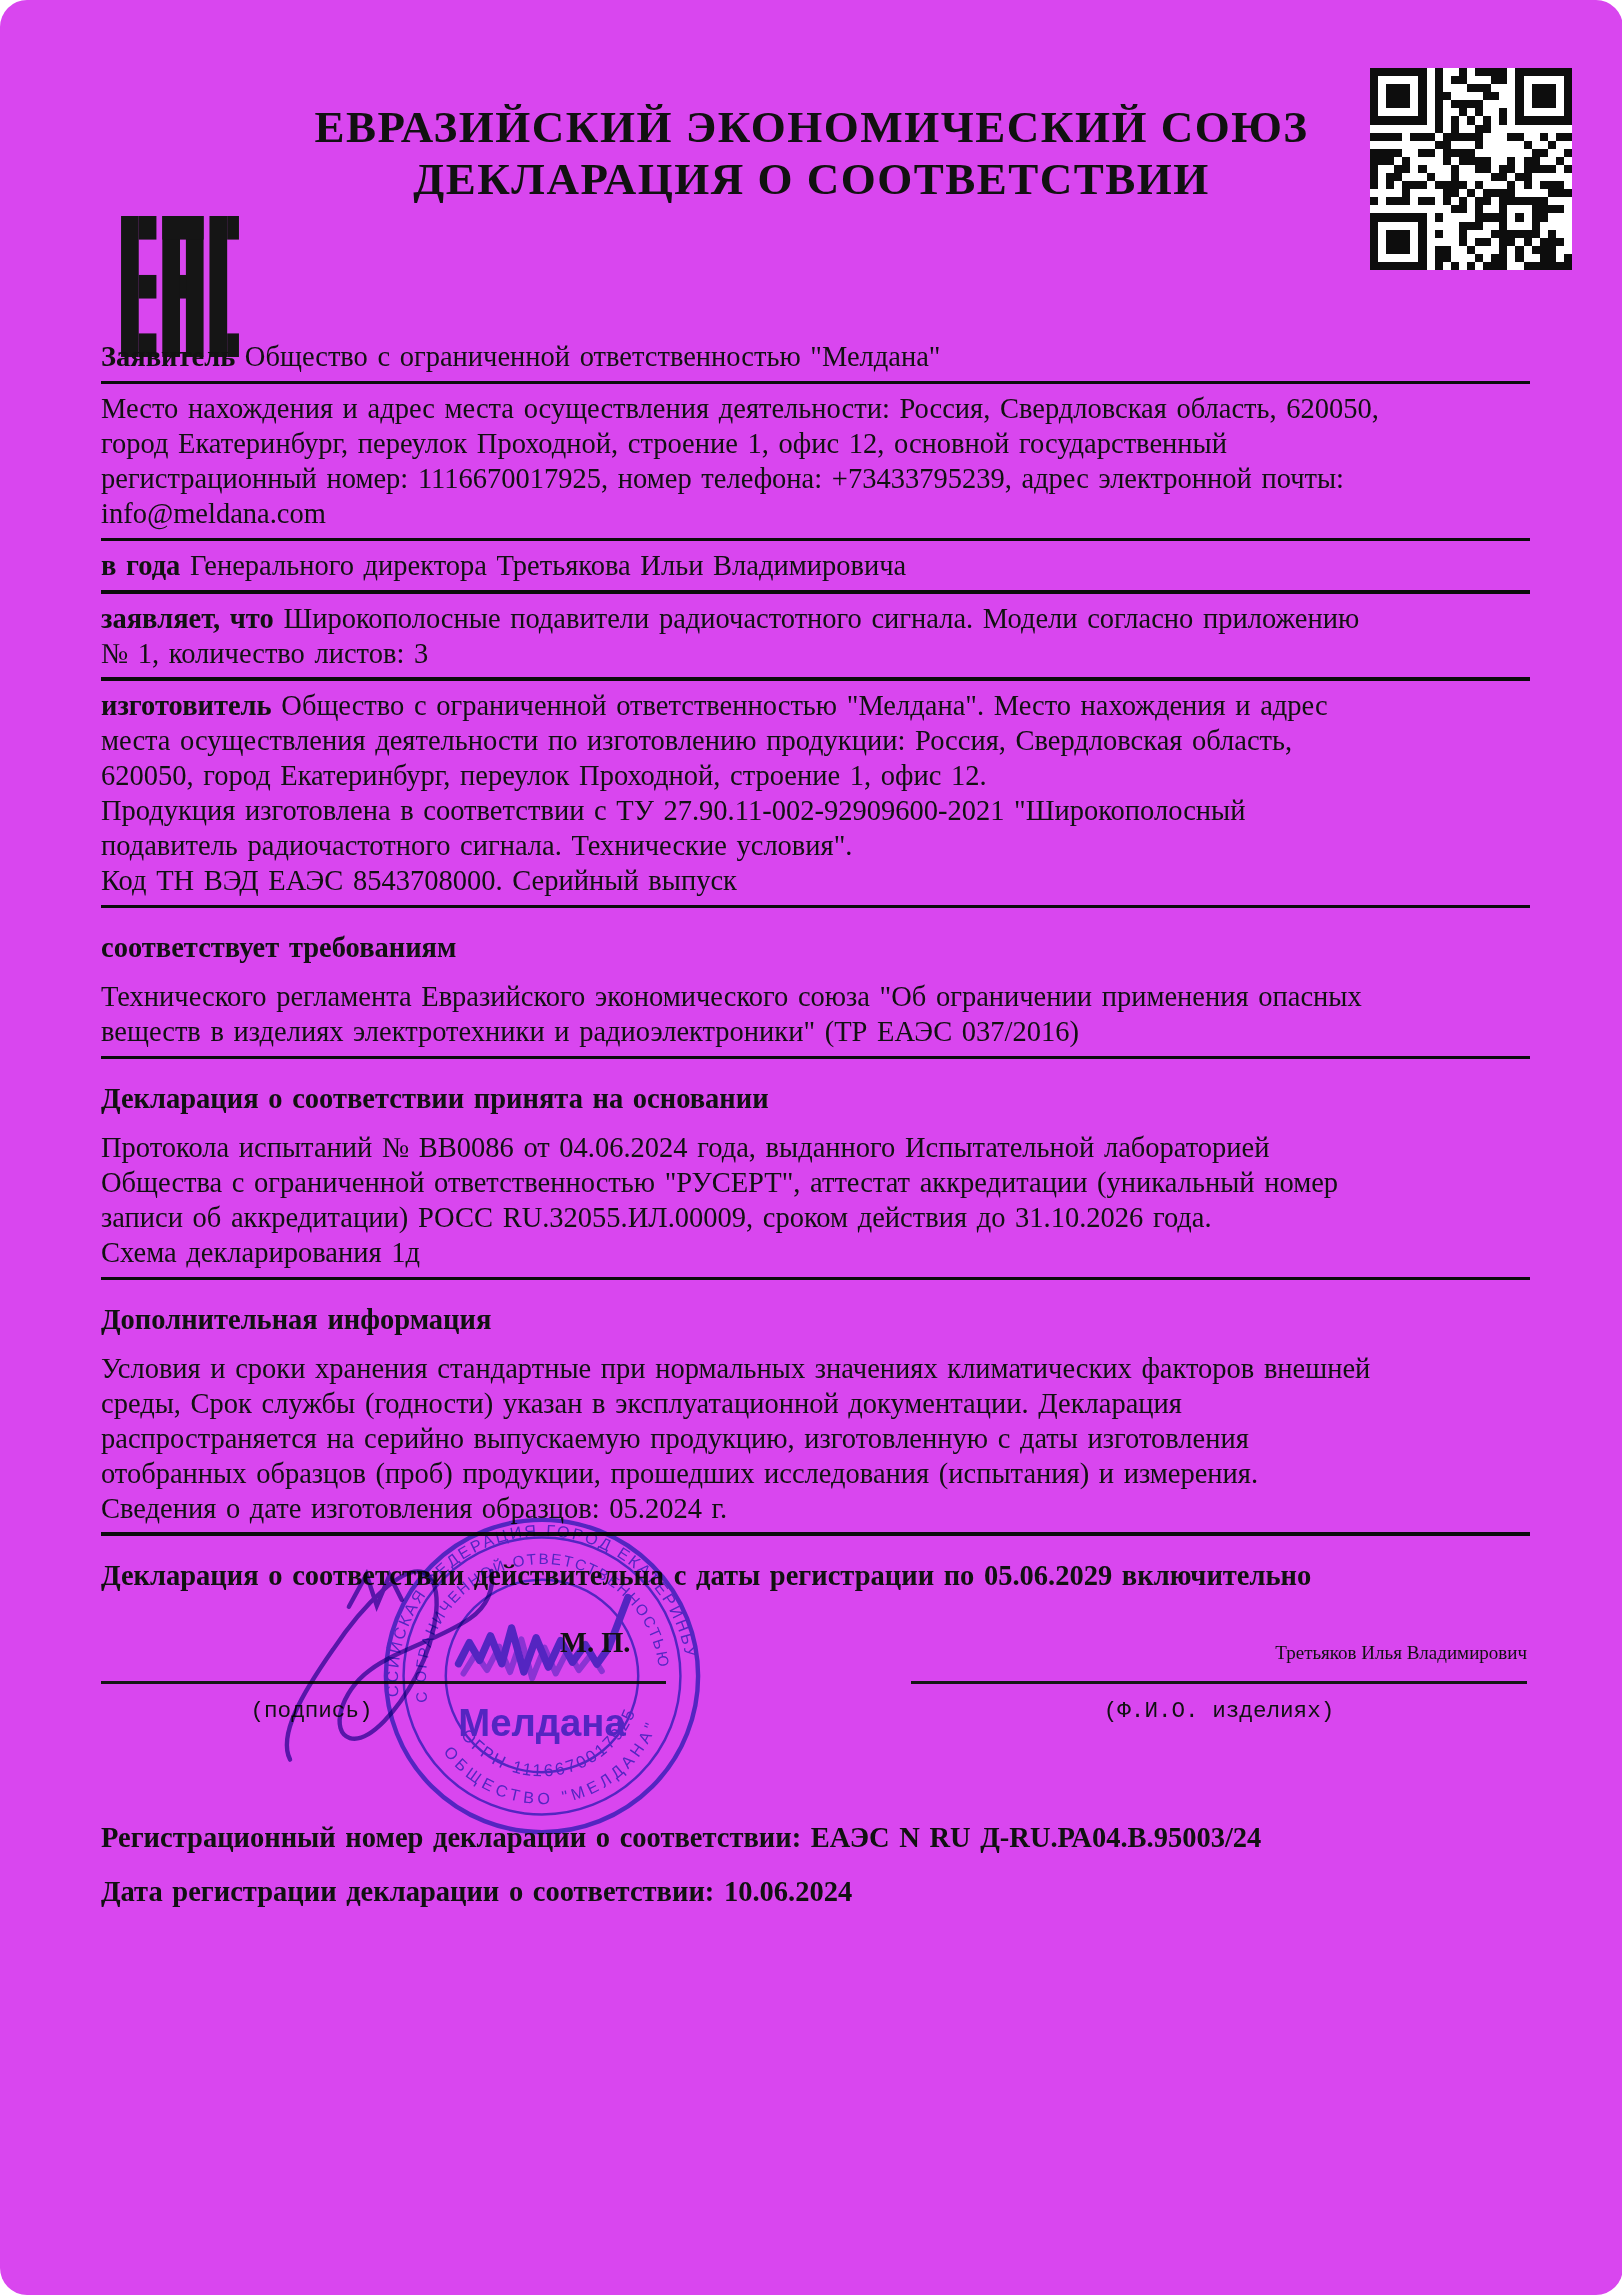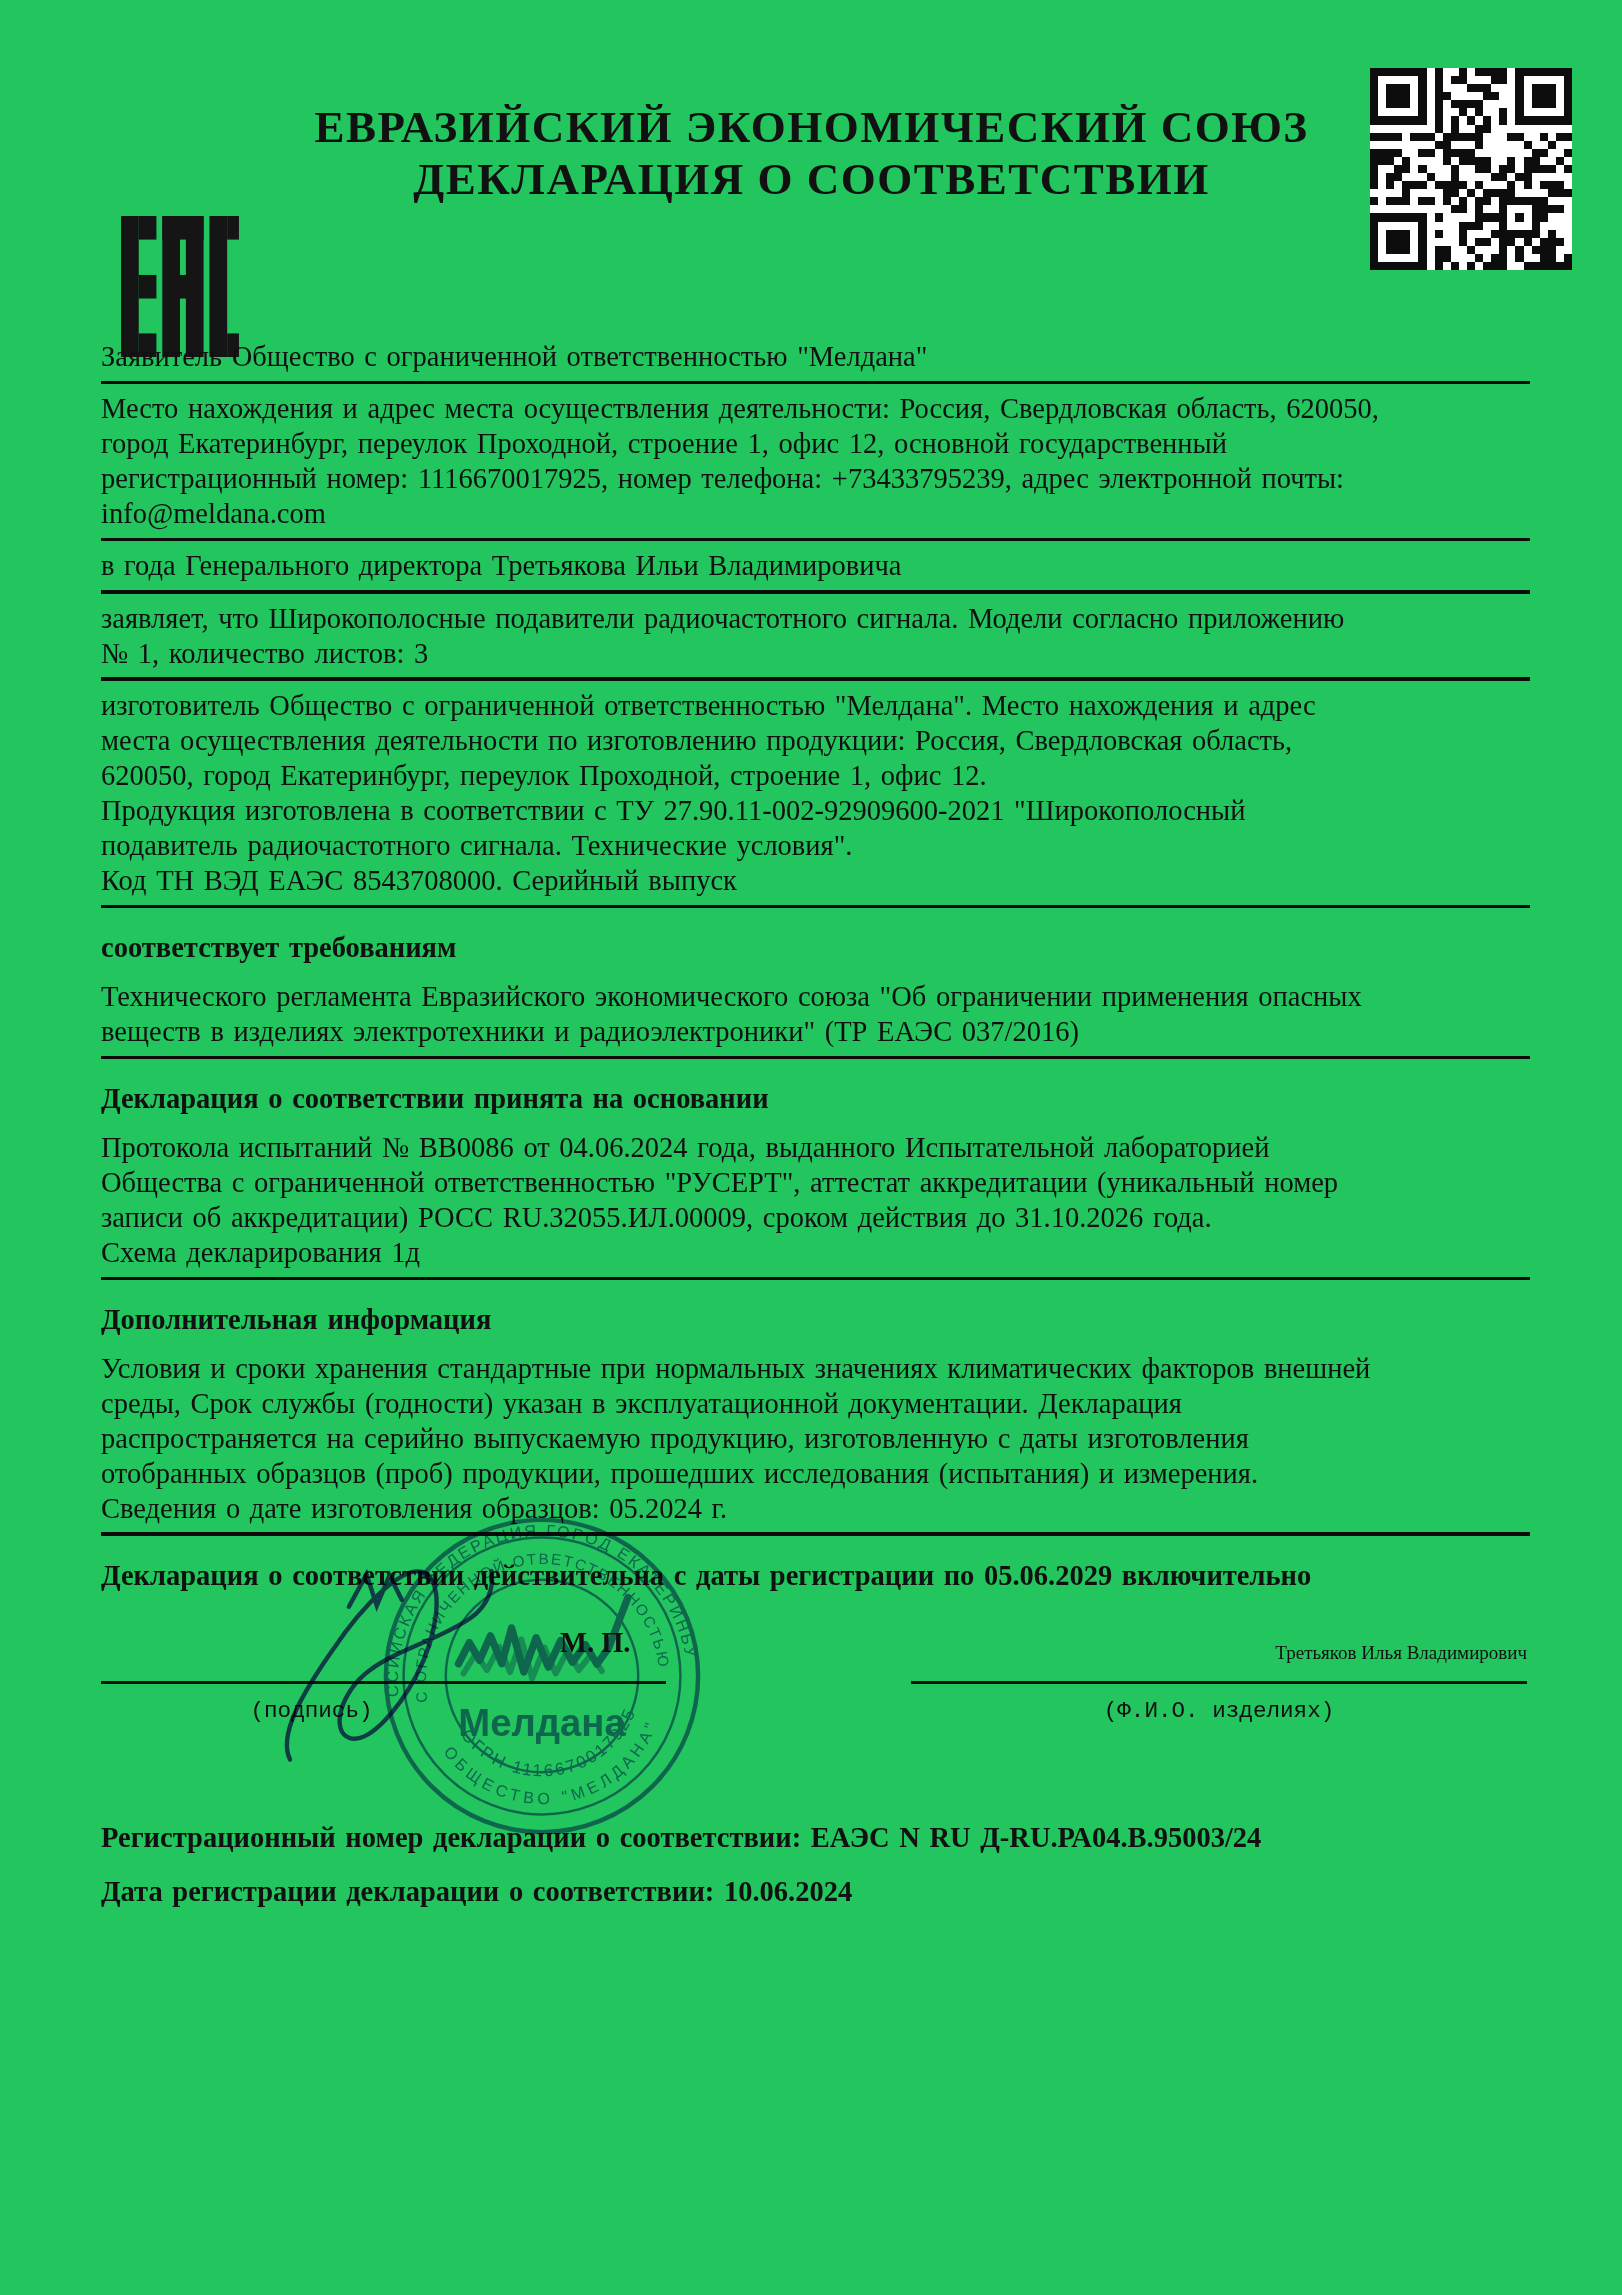--- a/index.html
+++ b/index.html
@@ -1,28 +1,28 @@
 <!DOCTYPE html>
 <html style="font-size:7.9px"><head>
 <meta charset="utf-8">
 <style>
   html,body{margin:0;padding:0;}
   body{width:1623px;height:2295px;background:#ffffff;font-family:"Liberation Serif",serif;color:#111;}
-  .page{position:relative;width:1623px;height:2295px;background:#22c55e;overflow:hidden;}
+  .page{position:relative;width:1623px;height:2295px;background:#d946ef;overflow:hidden;border-radius:27px;}
 
   
   .eac-logo{position:absolute;left:121px;top:216px;width:118px;height:141px;}
   .doc-title{position:absolute;top:101px;left:0;width:100%;text-align:center;font-weight:bold;
              font-size:45px;line-height:52px;letter-spacing:1.5px;white-space:nowrap;}
   .qr{position:absolute;top:68px;right:51px;width:202px;height:202px;}
 
   
   .content{position:absolute;left:101px;top:339px;width:1429px;font-size:28.5px;line-height:35px;}
   .para{white-space:pre-line;margin:0;word-spacing:2.5px;}
-  .lbl{font-weight:normal;}
+  .lbl{font-weight:bold;}
   .heading{font-weight:bold;margin-top:22px;}
   .hr{height:3.4px;background:#0b0b0b;margin:6.9px 0;}
   .gap{height:13.7px;}
 
   
   .sig-block{position:relative;height:211px;margin-top:4.9px;}
   .sig-line{position:absolute;top:83px;height:3.4px;background:#151515;}
   .sig-line.left{left:0;width:565px;}
   .sig-line.right{left:810px;width:616px;}
   .sig-caption{position:absolute;top:96px;font-size:22.6px;text-align:center;font-family:Liberation Mono, monospace;}

